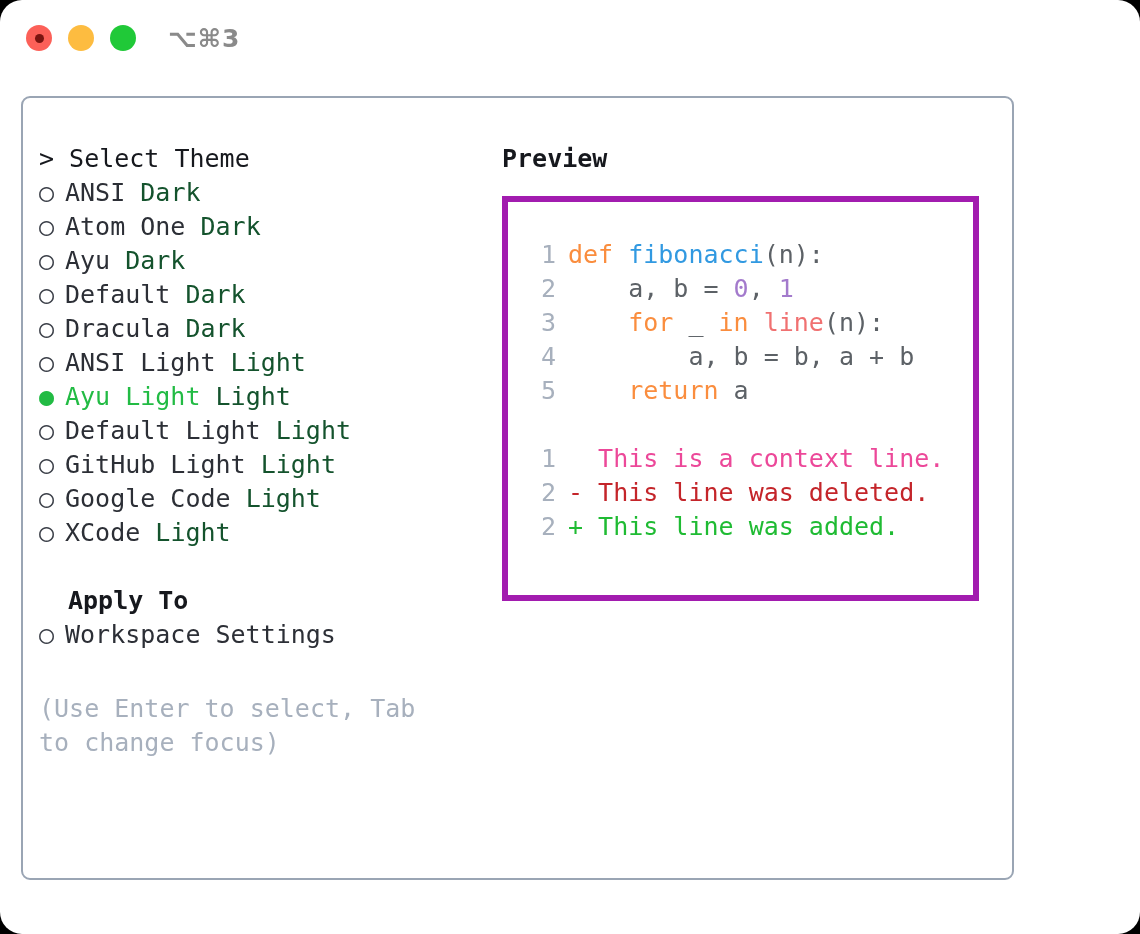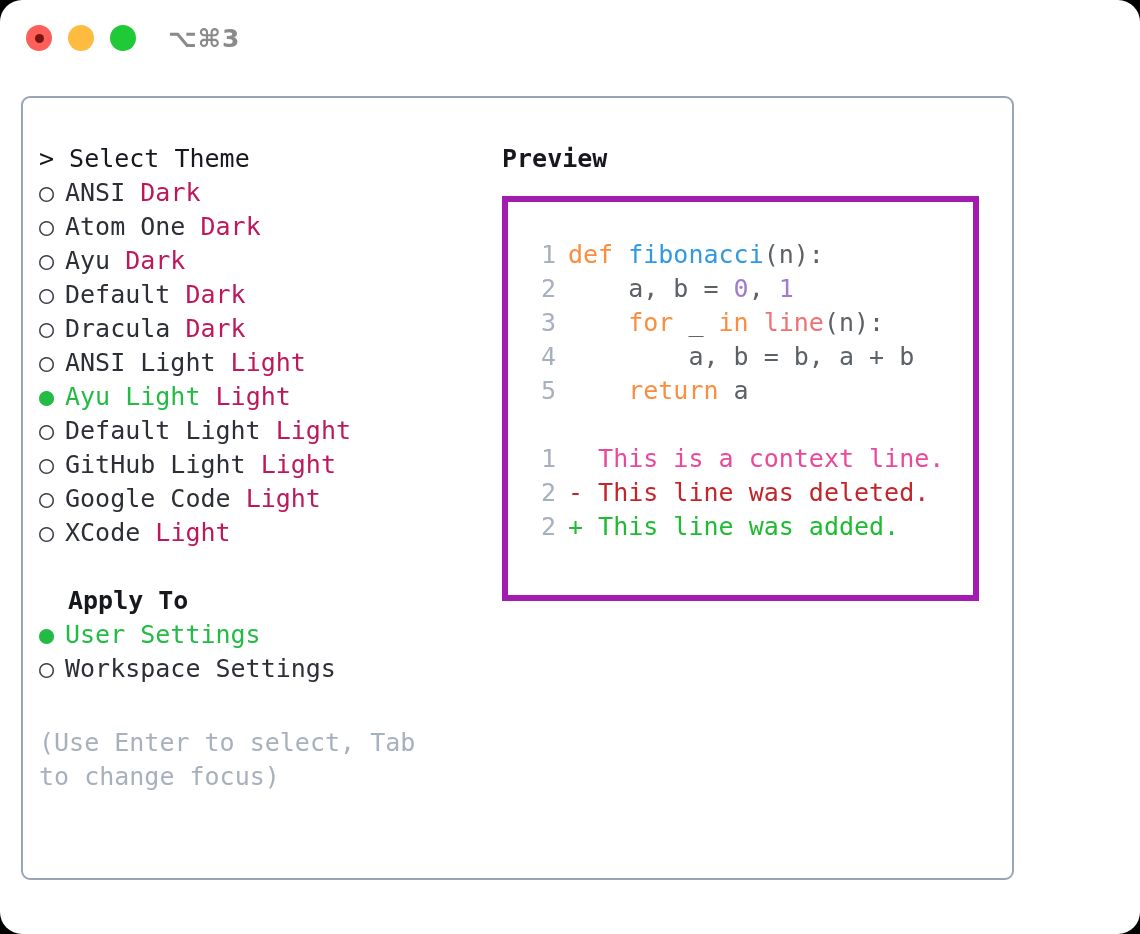--- a/index.html
+++ b/index.html
@@ -110,21 +110,21 @@
     display: block;
   }
   .bullet {
     display: inline-block;
     width: 26px;
     color: #3c4049;
   }
   .bullet.sel { color: #22bb44; }
   .opt-row.selected .opt-label { color: #22bb44; }
   .opt-label { color: #2c2f36; }
-  .opt-tag { color: #be185d; margin-top: 24px; }
+  .opt-tag { color: #14532d; margin-top: 24px; }
 
   .spacer-block { height: 34px; }
 
   .apply-head {
     font-size: 25px;
     font-weight: bold;
     color: #16181d;
     line-height: 34px;
     height: 34px;
     padding-left: 29px;
@@ -222,21 +222,20 @@
           <div class="opt-row"><span class="bullet">○</span><span class="opt-label">GitHub Light</span><span> </span><span class="opt-tag">Light</span></div>
           <div class="opt-row"><span class="bullet">○</span><span class="opt-label">Google Code</span><span> </span><span class="opt-tag">Light</span></div>
           <div class="opt-row"><span class="bullet">○</span><span class="opt-label">XCode</span><span> </span><span class="opt-tag">Light</span></div>
         </div>
 
       <div class="spacer-block"></div>
 
       <div class="apply-head">Apply To</div>
 
       <div id="apply-list">
-          <div class="opt-row selected"><span class="bullet sel">●</span><span class="opt-label">User Settings</span></div>
           <div class="opt-row"><span class="bullet">○</span><span class="opt-label">Workspace Settings</span></div>
         </div>
 
       <div class="hint">(Use Enter to select, Tab to change focus)</div>
     </div>
 
     <div class="right-col">
       <div class="preview-title">Preview</div>
       <div class="preview-box">
         <div id="code-block">

